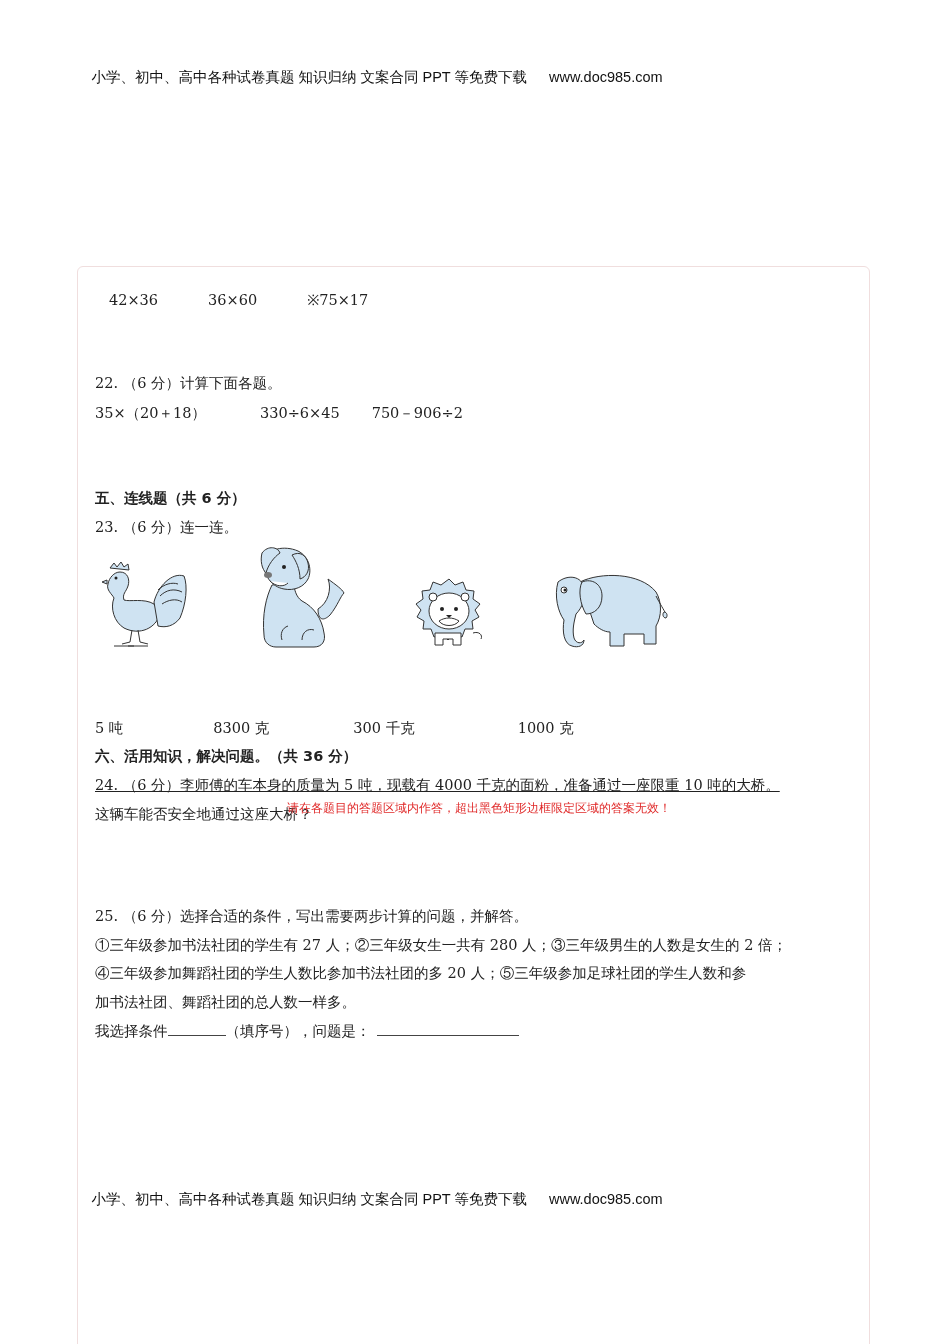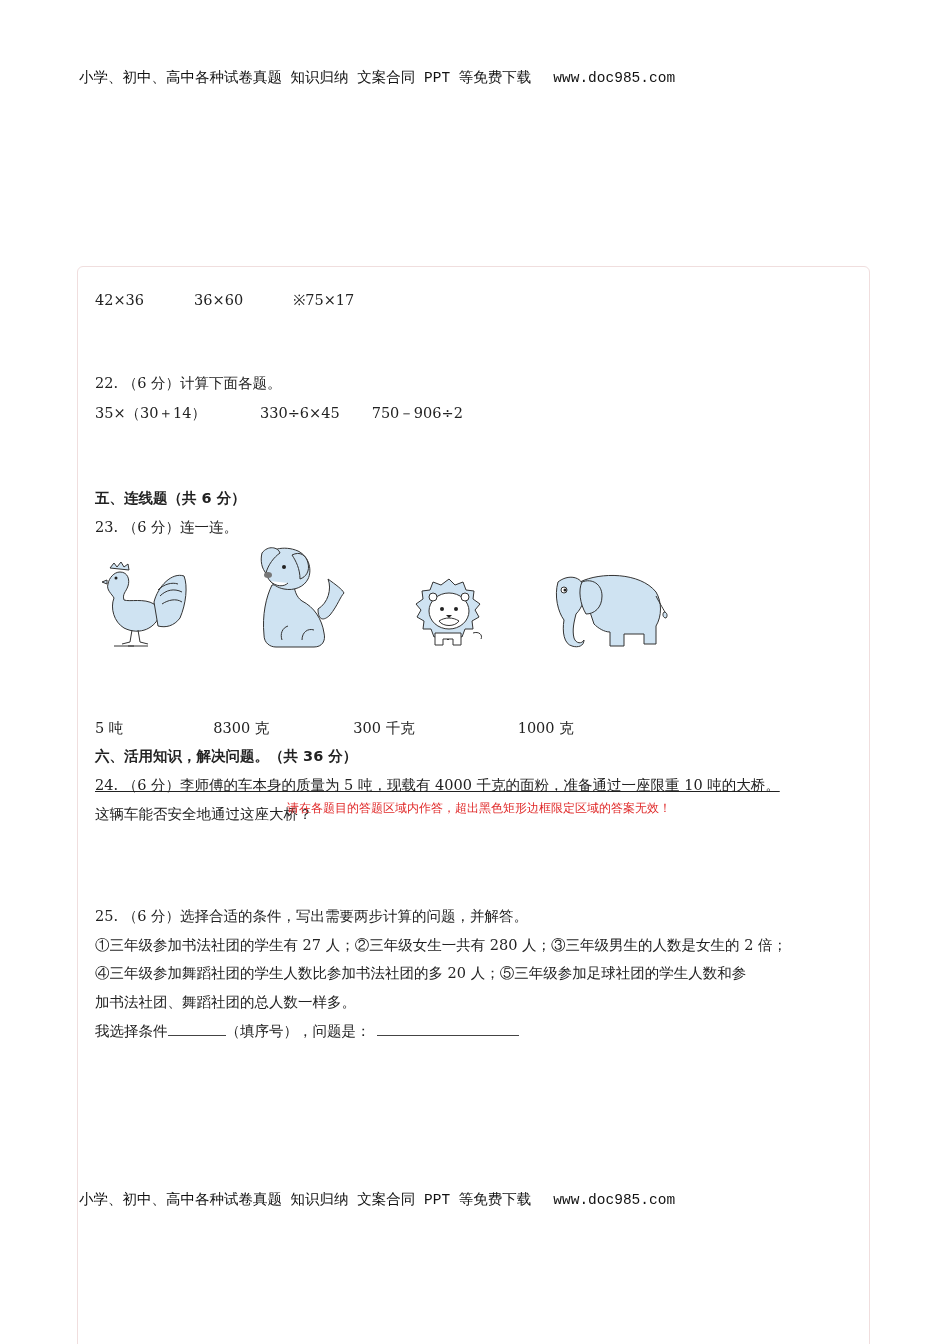--- a/index.html
+++ b/index.html
@@ -3,21 +3,21 @@
   <meta charset="utf-8">
   <style>
     html, body { margin: 0; padding: 0; background: #ffffff; }
     body {
       width: 950px; height: 1344px; position: relative; overflow: hidden;
       font-family: "DejaVu Serif", "Liberation Serif", serif;
       color: #222;
     }
     .header, .footer {
       position: absolute; left: 0; width: 754px; text-align: center;
-      font-family: Liberation Mono, monospace;
+      font-family: Liberation Sans, sans-serif;
       font-size: 14.5px; color: #111; letter-spacing: 0px;
     }
     .header { top: 68px; }
     .footer { top: 1190px; }
     .header .url, .footer .url { margin-left: 22px; }
     .frame {
       position: absolute; left: 77px; top: 266px; width: 793px; height: 1100px;
       border: 1px solid #f0dede; border-radius: 6px; box-sizing: border-box;
     }
     .line {
@@ -35,27 +35,27 @@
   </style>
 </head>
 <body>
 
 <div class="header">
   <span>小学、初中、高中各种试卷真题  知识归纳  文案合同  PPT 等免费下载</span><span class="url">www.doc985.com</span>
 </div>
 
 <div class="frame"></div>
 
-<div class="line" style="top:289px;">
+<div class="line" style="top:289px;margin-left:14px;">
   <span>42×36</span><span class="gap" style="width:50px"></span><span>36×60</span><span class="gap" style="width:50px"></span><span>※75×17</span>
 </div>
 
 <div class="line" style="top:374px;">22. （6 分）计算下面各题。</div>
 <div class="line" style="top:404px;">
-  <span>35×（30＋14）</span><span class="gap" style="width:54px"></span><span>330÷6×45</span><span class="gap" style="width:32px"></span><span>750－906÷2</span>
+  <span>35×（20＋18）</span><span class="gap" style="width:54px"></span><span>330÷6×45</span><span class="gap" style="width:32px"></span><span>750－906÷2</span>
 </div>
 
 <div class="line bold" style="top:489px;">五、连线题（共 6 分）</div>
 <div class="line" style="top:518px;">23. （6 分）连一连。</div>
 
 <svg class="animal" style="left:98px; top:560px;" width="92" height="92" viewBox="0 0 92 92">
   <g stroke="#333" stroke-width="1" fill="#cfe3f2">
     <path d="M12 8 l4 -5 l3 4 l4 -5 l3 5 l4 -3 l1 6 z"></path>
     <path d="M22 12 c8 0 10 8 8 14 c-2 6 -6 8 -4 14 c6 2 20 -2 30 4 l6 10 c-4 14 -20 22 -36 14 c-10 -6 -14 -20 -10 -30 c-2 -4 -8 -8 -6 -14 c1 -6 6 -12 12 -12 z"></path>
     <path d="M9 20 l-5 2 l5 2 z"></path>

